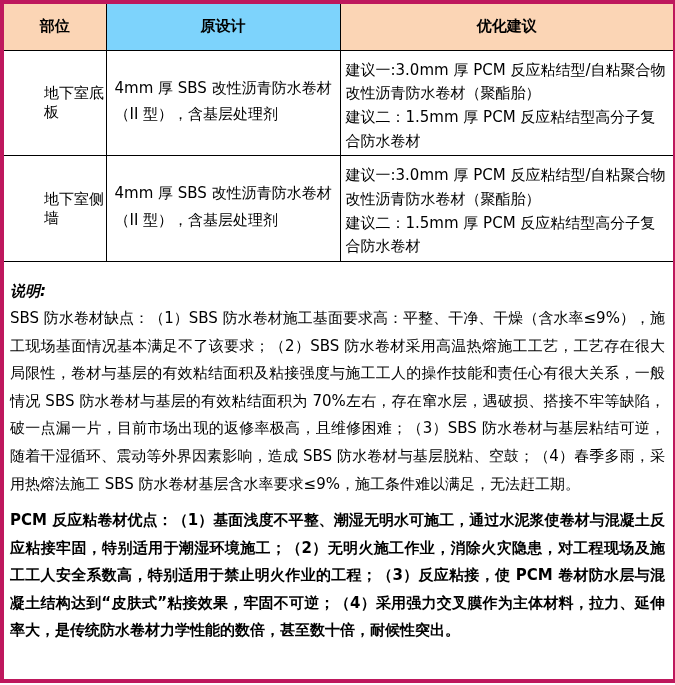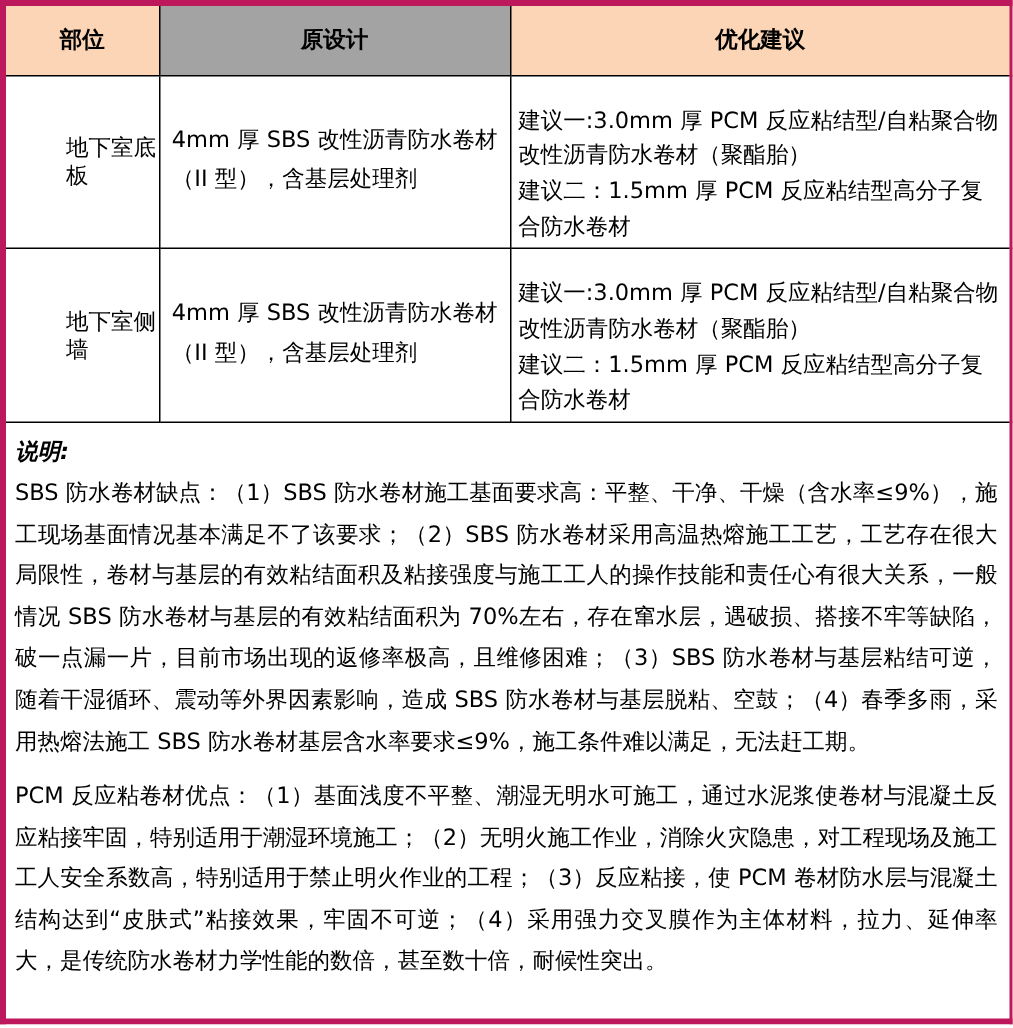--- a/index.html
+++ b/index.html
@@ -35,55 +35,55 @@
   .row-2 td { height: 93px; }
   .cell-part { text-align: left; padding-left: 40px; }
   .cell-orig {
     text-align: left;
     padding: 0 6px 4px 8px;
     line-height: 1.75;
   }
   .cell-sugg {
     text-align: left;
     vertical-align: top;
-    padding: 18px 4px 2px 5px;
+    padding: 8px 4px 2px 5px;
     line-height: 1.58;
   }
   .cell-notes {
     vertical-align: top;
     padding: 4px 8px 6px 6px;
   }
   .notes-title {
     font-weight: bold;
     font-size: 15px;
     line-height: 1.8;
     font-style: italic;
   }
   .notes-para {
     font-size: 15px;
     line-height: 1.84;
     text-align: justify;
     margin-bottom: 9px;
   }
-  .notes-para:last-child { margin-bottom: 16px; }
+  .notes-para:last-child { margin-bottom: 16px; font-weight: bold; }
   .sugg-line { display: block; }
 </style>
 </head>
 <body>
 
 <table class="doc-table">
   <colgroup>
     <col class="col-part">
     <col class="col-orig">
     <col class="col-sugg">
   </colgroup>
   <tbody>
     <tr class="header-row">
       <th class="hdr-cell" style="background: rgb(251, 213, 181);">部位</th>
-      <th class="hdr-cell" style="background: #a3a3a3;">原设计</th>
+      <th class="hdr-cell" style="background: #7dd3fc;">原设计</th>
       <th class="hdr-cell" style="background: rgb(251, 213, 181); margin-left: 30px;">优化建议</th>
     </tr>
     <tr class="row-1">
       <td class="cell-part">地下室底板</td>
       <td class="cell-orig">4mm 厚 SBS 改性沥青防水卷材（II 型），含基层处理剂</td>
       <td class="cell-sugg">
         <span class="sugg-line">建议一:3.0mm 厚 PCM 反应粘结型/自粘聚合物改性沥青防水卷材（聚酯胎）</span>
         <span class="sugg-line">建议二：1.5mm 厚 PCM 反应粘结型高分子复合防水卷材</span>
       </td>
     </tr>

